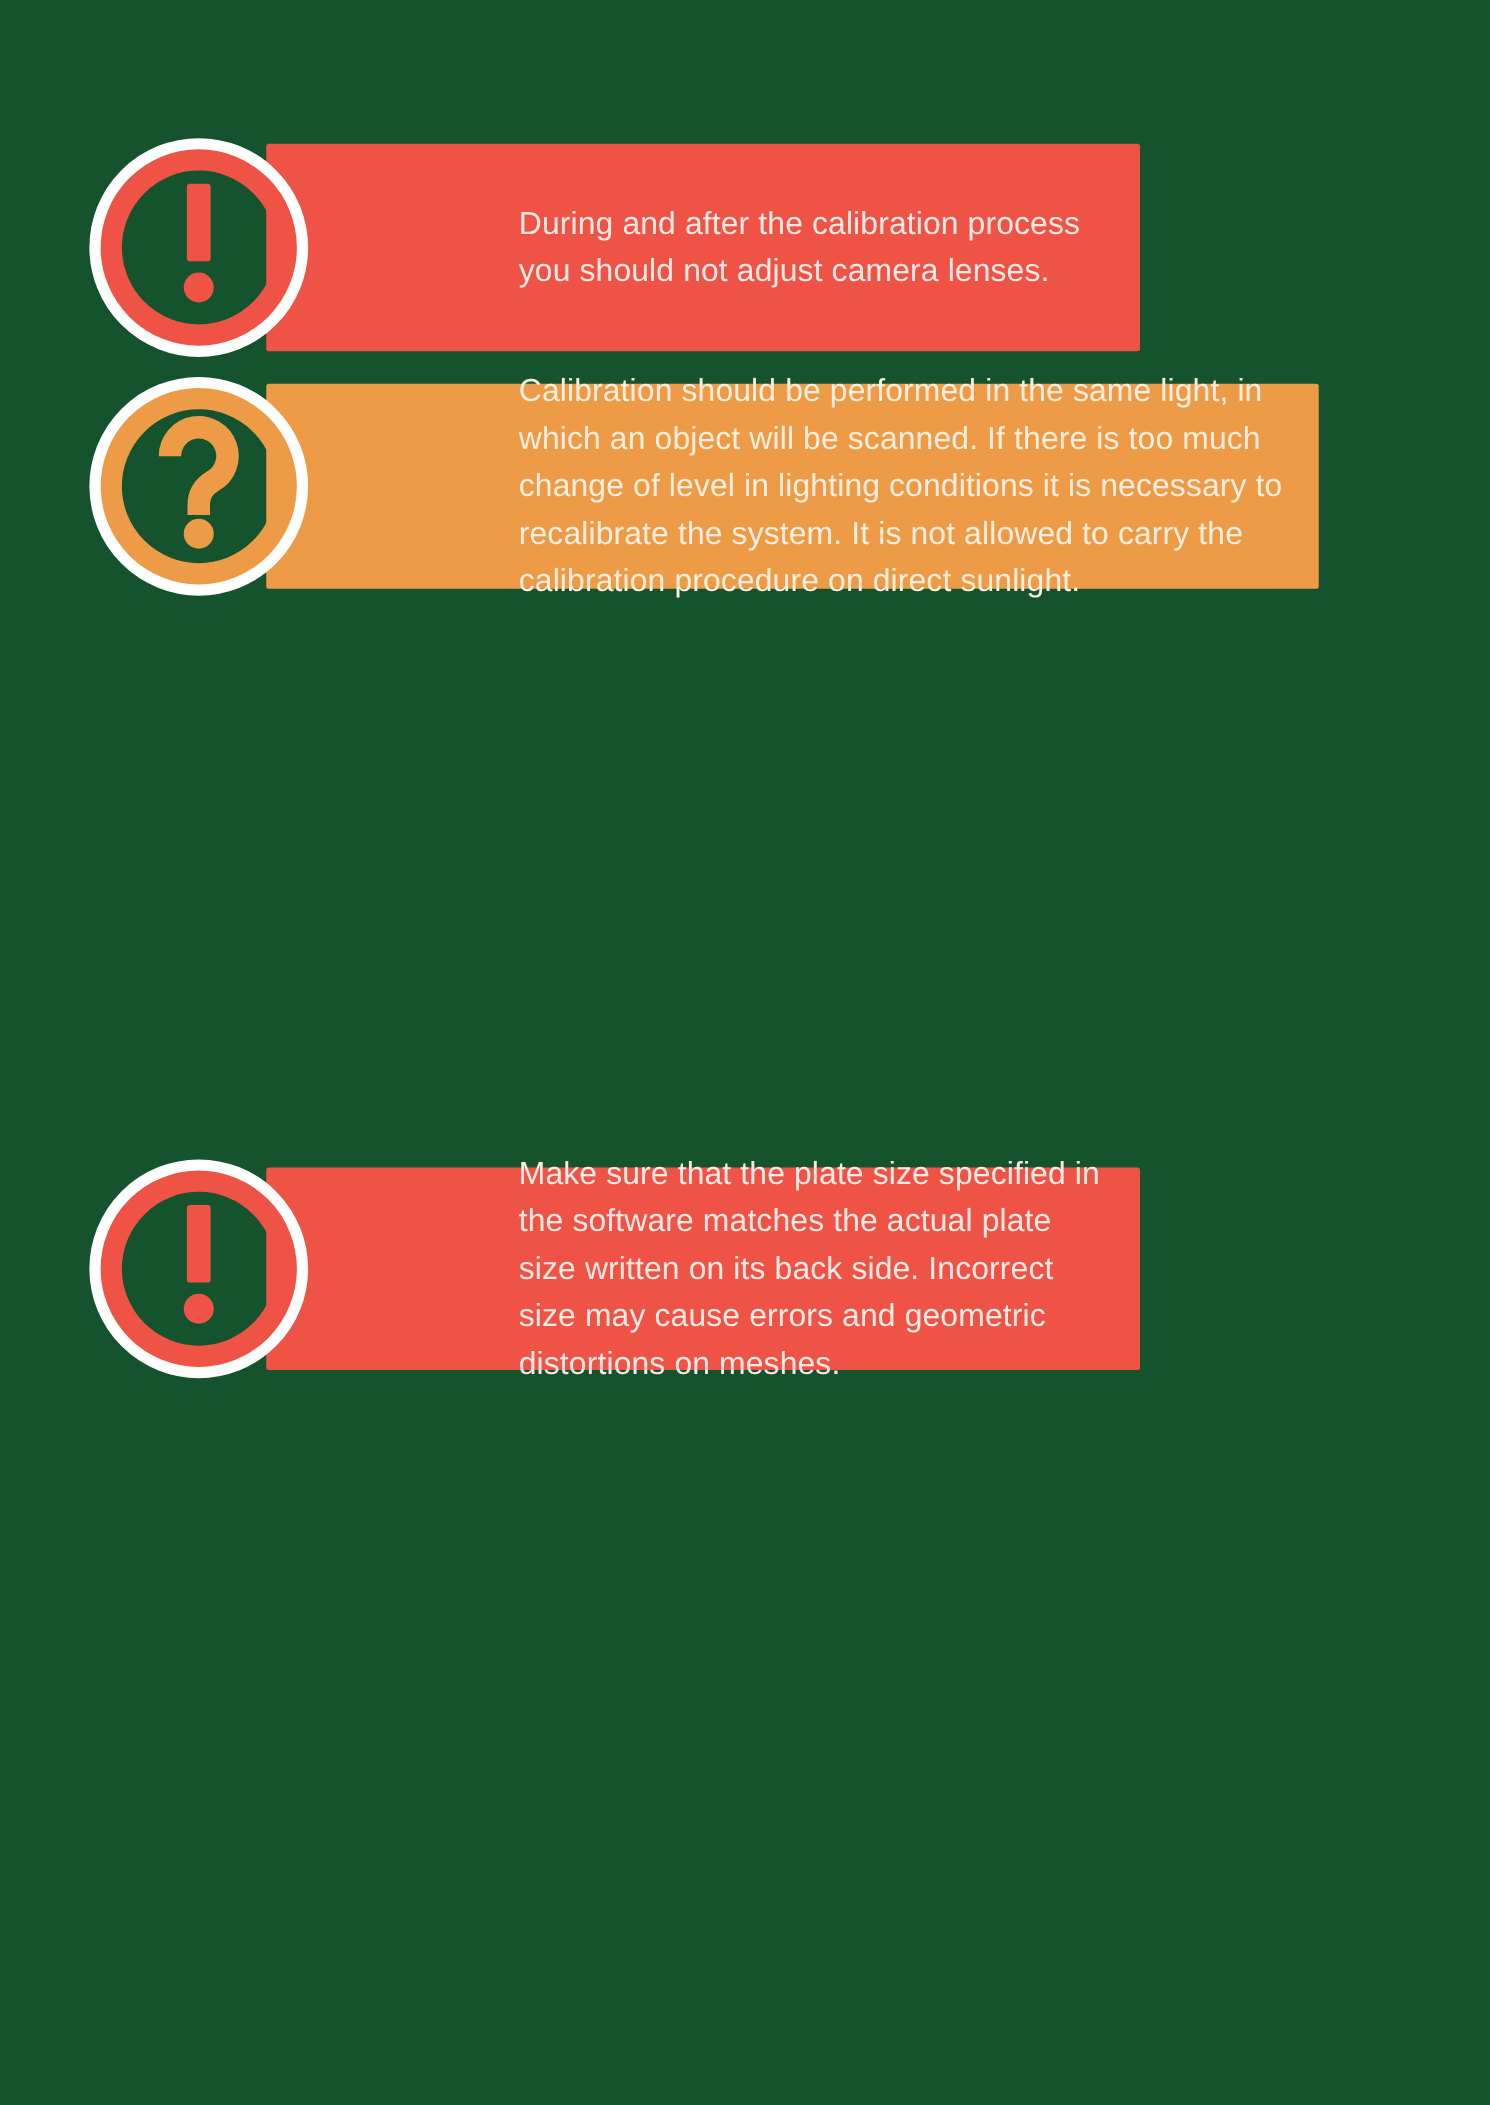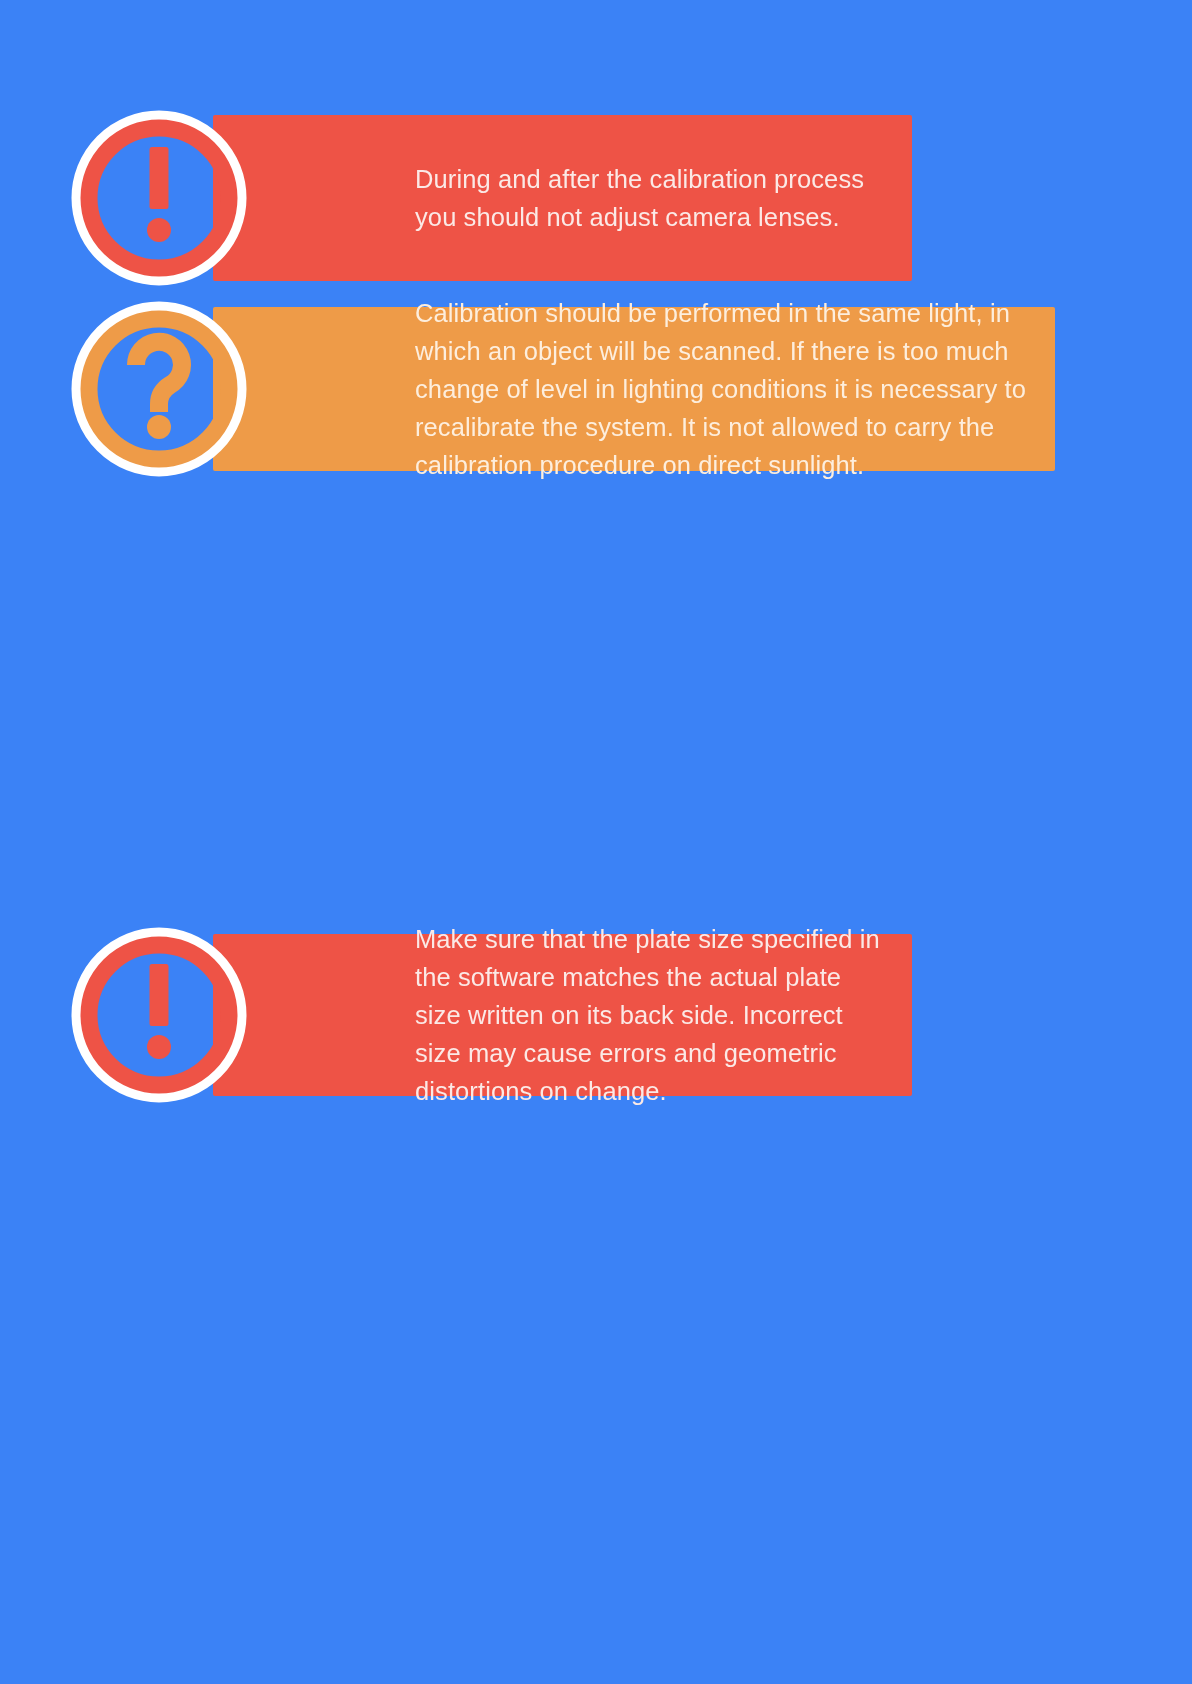--- a/index.html
+++ b/index.html
@@ -12,21 +12,21 @@
     width: 1192px;
     height: 1684px;
     position: relative;
     font-family: "Liberation Sans", sans-serif;
     overflow: hidden;
   }
 
   .page {
     position: absolute;
     inset: 0;
-    background: #3b82f6;
+    background: #14532d;
   }
 
   
   .callout {
     position: absolute;
     display: block;
   }
 
   .callout-banner {
     position: absolute;
@@ -124,16 +124,16 @@
 
     <div class="callout-icon">
       <svg viewBox="0 0 172 172" xmlns="http://www.w3.org/2000/svg">
         <circle cx="86" cy="86" r="82" fill="none" stroke="#ffffff" stroke-width="11"></circle>
         <circle cx="86" cy="86" r="70" fill="none" stroke="#ee5346" stroke-width="17"></circle>
         <rect x="76.5" y="35" width="19" height="62" rx="2.5" fill="#ee5346"></rect>
         <circle cx="86" cy="118" r="12" fill="#ee5346"></circle>
       </svg>
     </div>
 
-    <div class="callout-text">Make sure that the plate size specified in the software matches the actual plate size written on its back side. Incorrect size may cause errors and geometric distortions on change.</div>
+    <div class="callout-text">Make sure that the plate size specified in the software matches the actual plate size written on its back side. Incorrect size may cause errors and geometric distortions on meshes.</div>
   </div>
 
 </div>
 
 </body></html>

